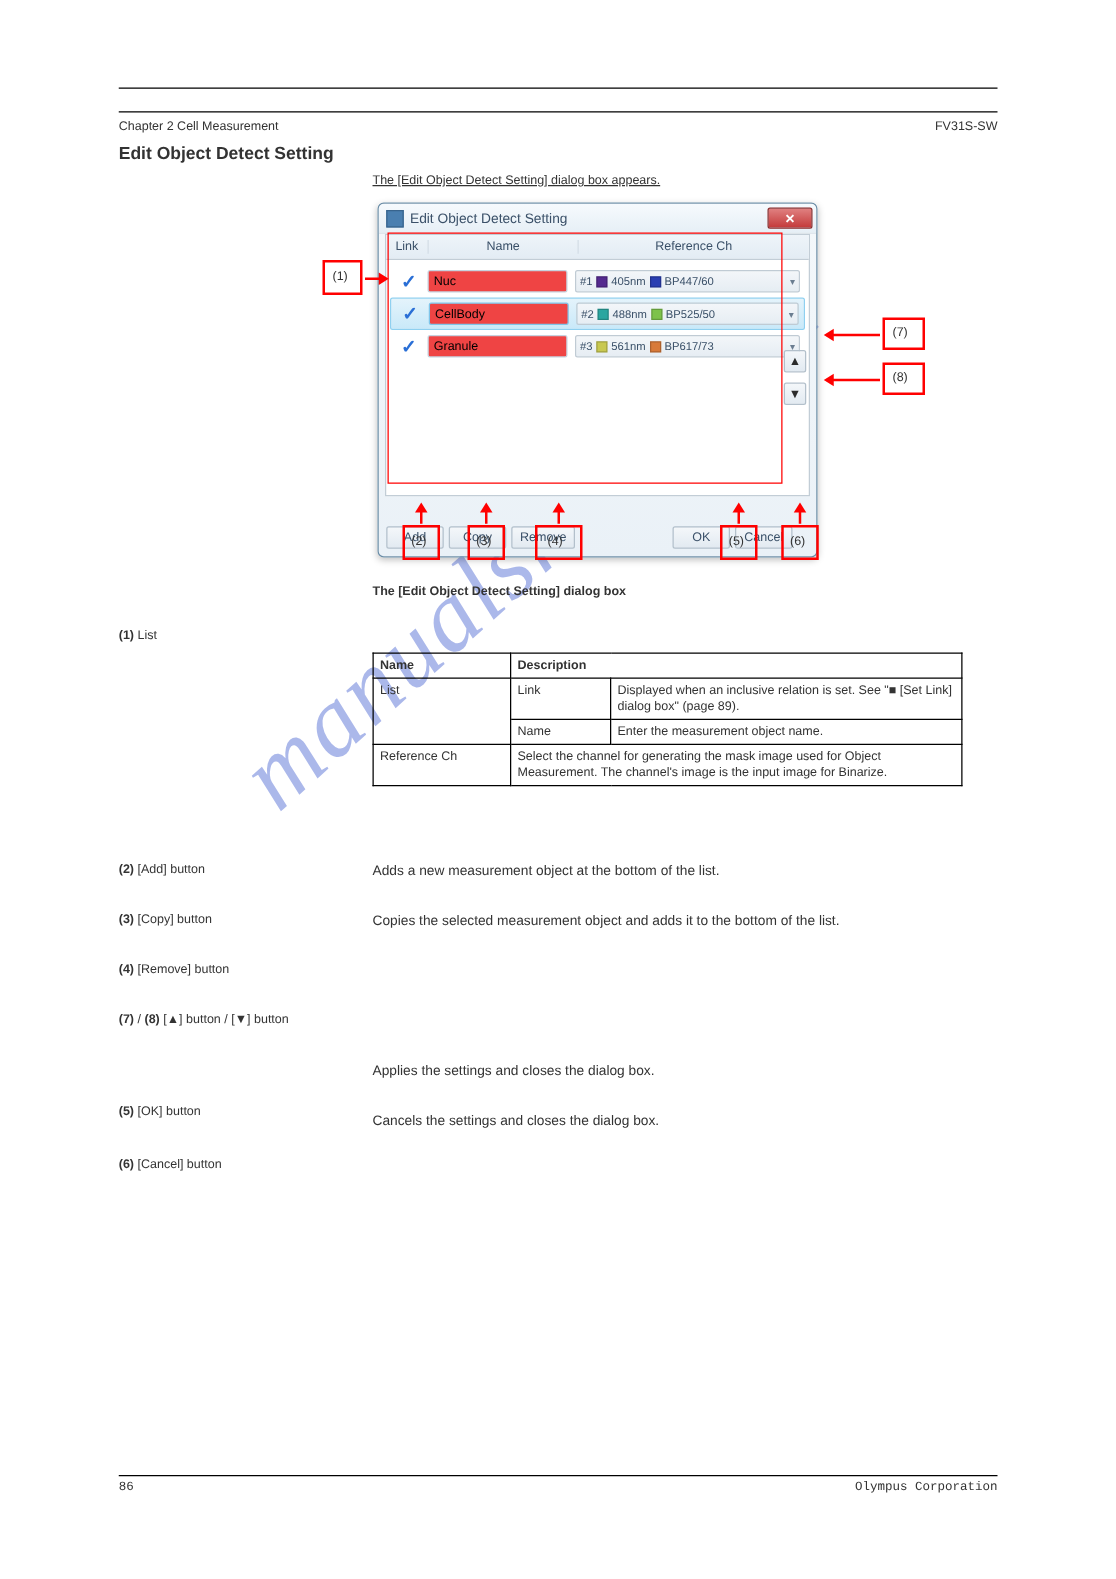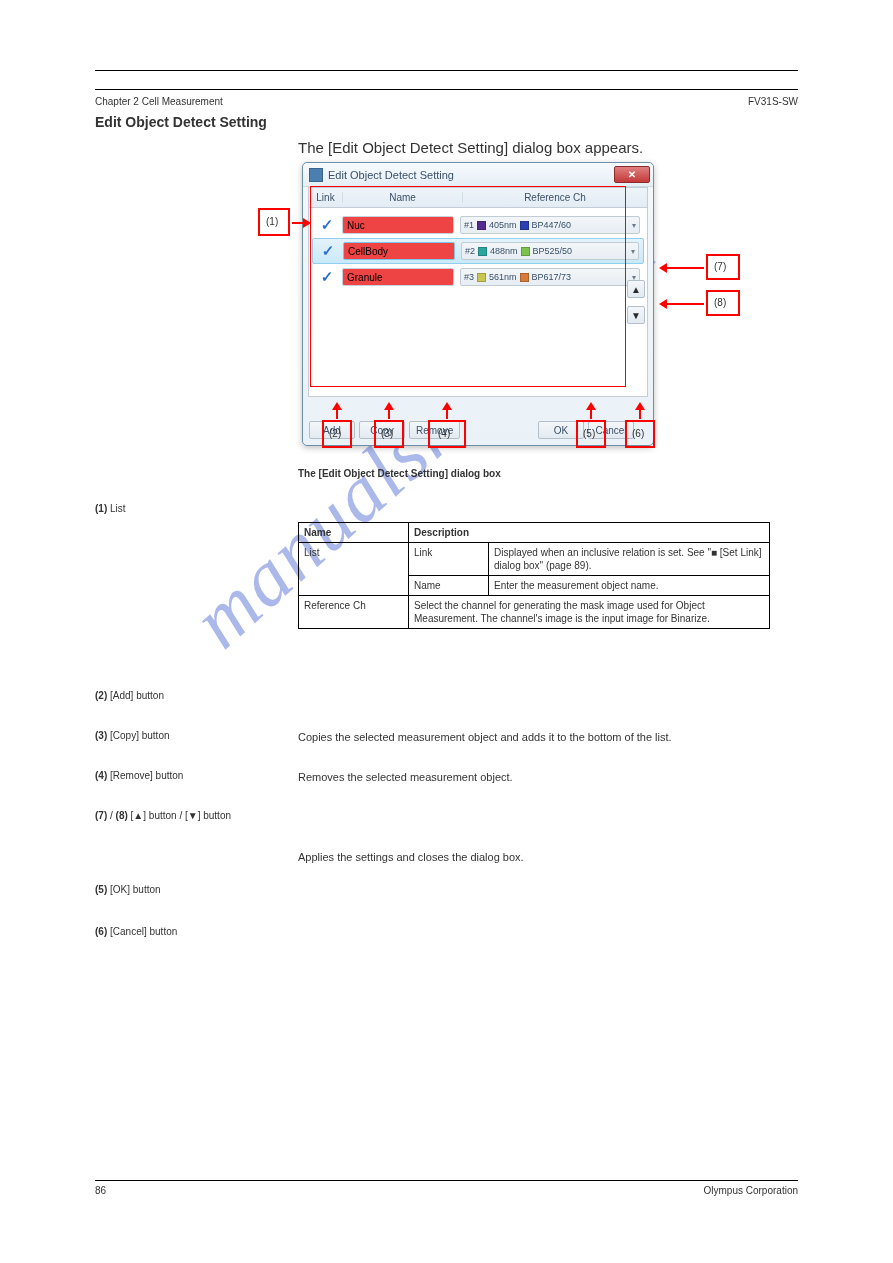--- a/index.html
+++ b/index.html
@@ -34,23 +34,24 @@
     left: 95px;
     top: 114px;
     font-size: 14px;
     font-weight: bold;
     color: #333;
   }
   .intro-text {
     position: absolute;
     left: 298px;
     top: 138px;
-    font-size: 15px;
+    font-size: 10px;
     color: #333;
     line-height: 1.3;
+    text-decoration: underline;
   }
   
   .dialog {
     position: absolute;
     left: 302px;
     top: 162px;
     width: 352px;
     border-radius: 5px;
     background: linear-gradient(#f4f8fb,#eaf1f7);
     border: 1px solid #6d8fa8;
@@ -299,21 +300,21 @@
   }
   .footer {
     position:absolute;
     left:95px; right:95px;
     top:1180px;
     border-top:1px solid #000;
     padding-top:4px;
     font-size:10px;
     color:#333;
   }
-  .footer-row { display:flex; justify-content:space-between; }
+  .footer-row { display:flex; justify-content:space-between;font-family:Liberation Mono, monospace; }
 </style>
 </head>
 <body>
 
 <div class="page">
 
   <div class="header-bar"></div>
   <div class="header-text">
     <span>Chapter 2 Cell Measurement</span>
     <span>FV31S-SW</span>
@@ -465,43 +466,44 @@
     <tr>
       <td>Reference Ch</td>
       <td colspan="2">Select the channel for generating the mask image used for Object Measurement. The channel's image is the input image for Binarize.</td>
     </tr>
   </tbody>
     </table>
 
   <div class="left-label" style="top:690px;">
     <b>(2)</b>&nbsp;<span>[Add] button</span>
   </div>
+  <div class="num-para" style="top:690px;">Adds a new measurement object at the bottom of the list.</div>
 
   <div class="left-label" style="top:730px;">
     <b>(3)</b>&nbsp;<span>[Copy] button</span>
   </div>
   <div class="num-para" style="top:730px;">Copies the selected measurement object and adds it to the bottom of the list.</div>
 
   <div class="left-label" style="top:770px;">
     <b>(4)</b>&nbsp;<span>[Remove] button</span>
   </div>
-  <div class="num-para" style="top:770px;">Removes the selected measurement object.</div>
 
   <div class="left-label" style="top:810px;">
     <b>(7)</b>&nbsp;/&nbsp;<b>(8)</b>&nbsp;<span>[▲] button / [▼] button</span>
   </div>
 
   <div class="left-label" style="top:884px;">
     <b>(5)</b>&nbsp;<span>[OK] button</span>
   </div>
   <div class="num-para" style="top:850px;">Applies the settings and closes the dialog box.</div>
 
   <div class="left-label" style="top:926px;">
     <b>(6)</b>&nbsp;<span>[Cancel] button</span>
   </div>
+  <div class="num-para" style="top:890px;">Cancels the settings and closes the dialog box.</div>
 
   <div class="footer">
     <div class="footer-row">
       <span>86</span>
       <span>Olympus Corporation</span>
     </div>
   </div>
 
 </div>
 

